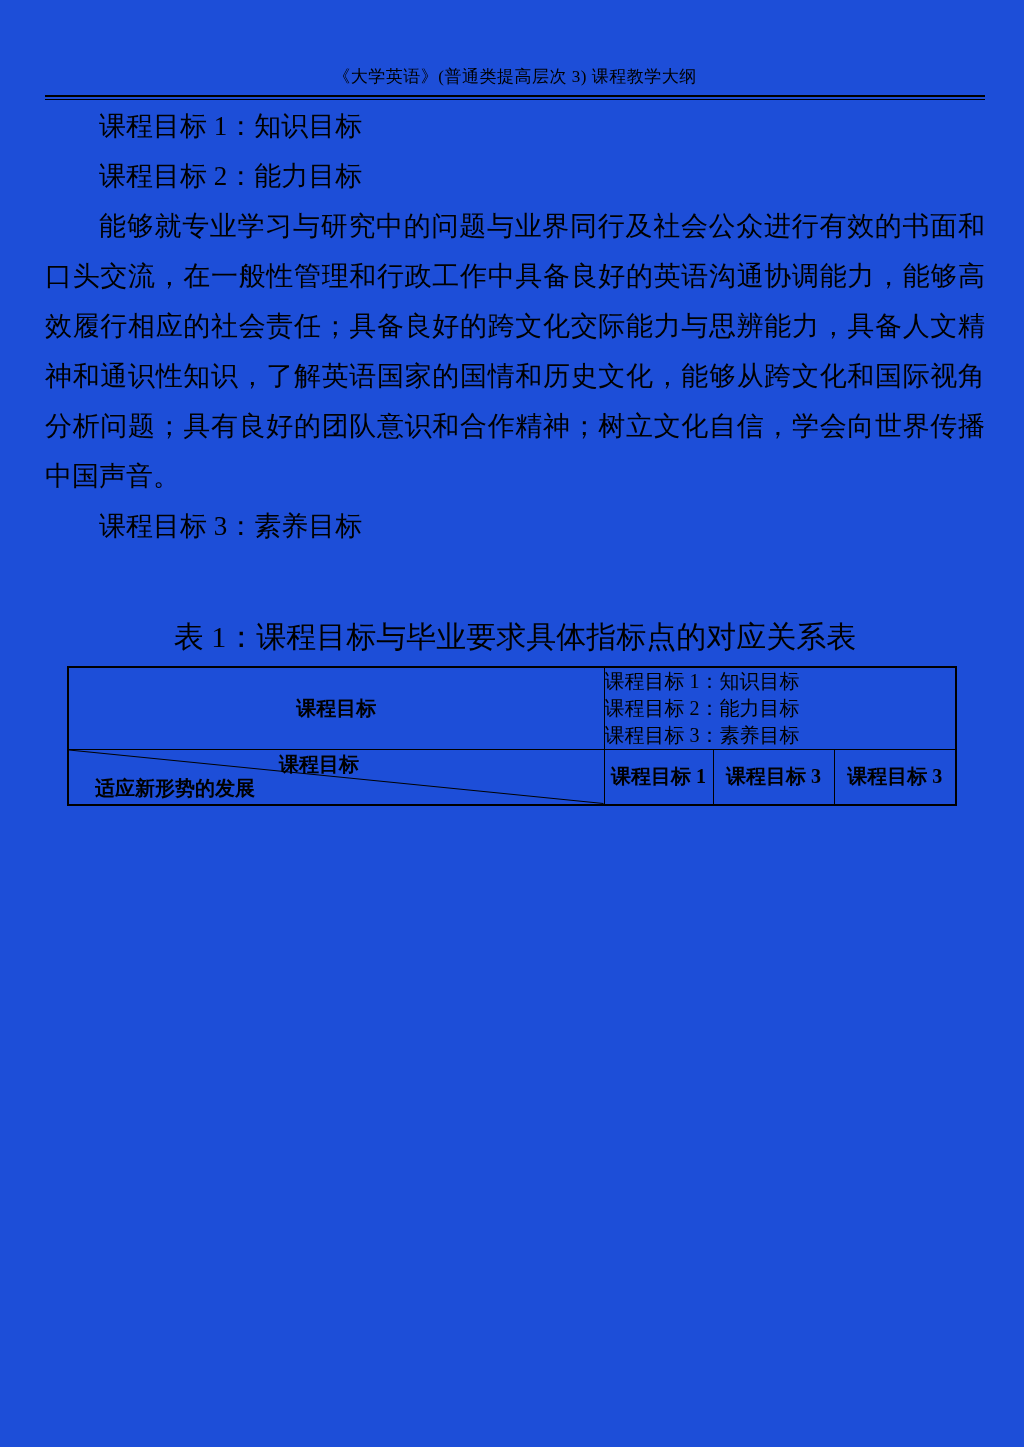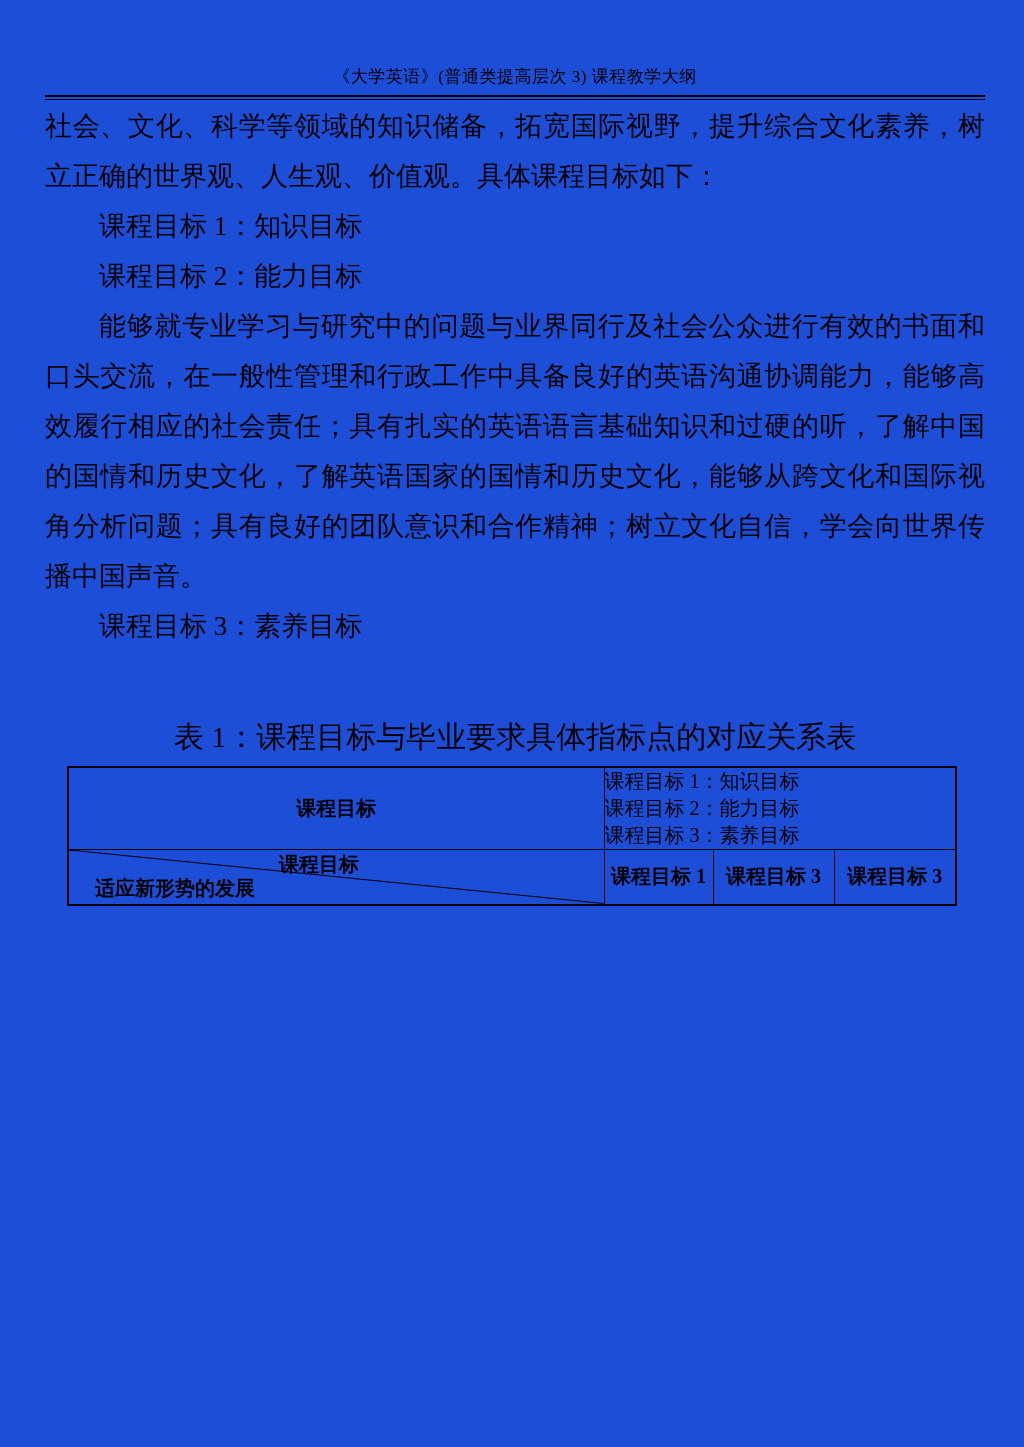--- a/index.html
+++ b/index.html
@@ -75,24 +75,23 @@
 </style>
 </head>
 <body>
 
 <div class="page">
 
   <div class="doc-header">《大学英语》(普通类提高层次 3) 课程教学大纲</div>
   <div class="header-rule"></div>
 
   <div class="content">
-    <p class="para">社会、文化、科学等领域的知识储备，拓宽国际视野，提升综合文化素养，树立正确的世界观、人生观、价值观。具体课程目标如下：</p>
     <p class="para indent">课程目标 1：知识目标</p>
     <p class="para indent">课程目标 2：能力目标</p>
-    <p class="para indent">能够就专业学习与研究中的问题与业界同行及社会公众进行有效的书面和口头交流，在一般性管理和行政工作中具备良好的英语沟通协调能力，能够高效履行相应的社会责任；具有扎实的英语语言基础知识和过硬的听，了解中国的国情和历史文化，了解英语国家的国情和历史文化，能够从跨文化和国际视角分析问题；具有良好的团队意识和合作精神；树立文化自信，学会向世界传播中国声音。</p>
+    <p class="para indent">能够就专业学习与研究中的问题与业界同行及社会公众进行有效的书面和口头交流，在一般性管理和行政工作中具备良好的英语沟通协调能力，能够高效履行相应的社会责任；具备良好的跨文化交际能力与思辨能力，具备人文精神和通识性知识，了解英语国家的国情和历史文化，能够从跨文化和国际视角分析问题；具有良好的团队意识和合作精神；树立文化自信，学会向世界传播中国声音。</p>
     <p class="para indent">课程目标 3：素养目标</p>
 
     <h3 class="table-title">表 1：课程目标与毕业要求具体指标点的对应关系表</h3>
 
     <table class="mapping">
       <colgroup>
         <col style="width:536px">
         <col style="width:109px">
         <col style="width:121px">
         <col style="width:122px">

